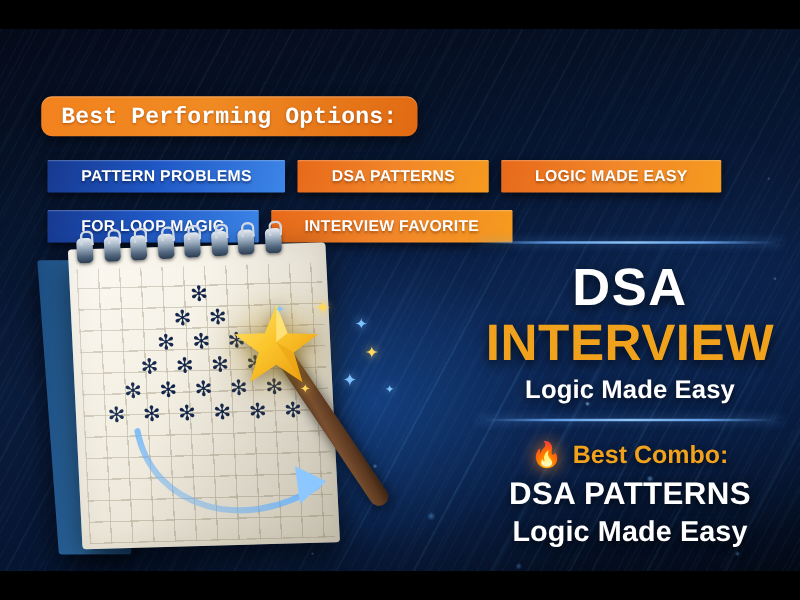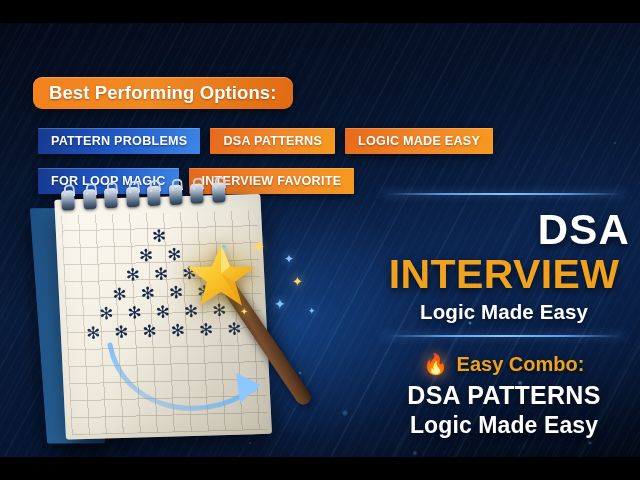--- a/index.html
+++ b/index.html
@@ -39,27 +39,27 @@
       radial-gradient(circle 2px at 250px 420px, rgba(150,205,255,.5), transparent 70%),
       radial-gradient(circle 4px at 415px 430px, rgba(100,170,255,.45), transparent 70%),
       radial-gradient(circle 2px at 40px 120px, rgba(150,200,255,.4), transparent 70%),
       radial-gradient(circle 2px at 615px 120px, rgba(150,200,255,.4), transparent 70%);}
 
   
   .hero-banner{position:absolute;left:33px;top:54px;height:32px;padding:0 16px;display:flex;align-items:center;
     border-radius:9px;background:linear-gradient(100deg,#f2821d 0%,#f08a22 45%,#e06a13 100%);
     box-shadow:0 3px 10px rgba(0,0,0,.5), inset 0 1px 0 rgba(255,255,255,.25);}
   .hero-banner span{color:#fff;font-size:18.5px;font-weight:bold;letter-spacing:.1px;
-    text-shadow:0 1px 2px rgba(120,45,0,.55);white-space:nowrap;}
+    text-shadow:0 1px 2px rgba(120,45,0,.55);white-space:nowrap;font-family:Liberation Mono, monospace;}
 
   
   .tagrow{position:absolute;display:flex;gap:10px;}
   .row1{left:38px;top:105px;}
   .row2{left:38px;top:145px;}
-  .pill{height:26px;padding:0 13px;display:flex;align-items:center;border-radius:1px;
+  .pill{height:26px;padding:0 27px;display:flex;align-items:center;border-radius:1px;
         font-size:12.6px;font-weight:bold;color:#fff;letter-spacing:.25px;white-space:nowrap;
         box-shadow:0 3px 8px rgba(0,0,0,.55), inset 0 1px 0 rgba(255,255,255,.22);}
   .pill.blue{background:linear-gradient(105deg,#17398f 0%,#1f57c4 45%,#3d86e8 100%);
         text-shadow:0 1px 2px rgba(0,20,60,.6);}
   .pill.orange{background:linear-gradient(105deg,#e7691a 0%,#f1862a 50%,#f59a1e 100%);
         text-shadow:0 1px 2px rgba(110,45,0,.55);}
 
   
   #notepad{position:absolute;left:42px;top:168px;width:235px;height:248px;transform:rotate(-4.2deg);}
   .pad-board{position:absolute;left:-4px;top:10px;width:58px;height:236px;
@@ -94,21 +94,21 @@
   .sparkle{position:absolute;color:#ffd85e;line-height:1;text-shadow:0 0 8px rgba(255,215,90,.9);}
   .sparkle.b{color:#7fc4ff;text-shadow:0 0 8px rgba(120,190,255,.95);}
   .swoosh{position:absolute;left:-92px;top:66px;width:200px;height:120px;}
 
   
   #right{position:absolute;left:378px;top:140px;width:252px;text-align:center;}
   .divider{height:2px;margin:0 4px;border-radius:2px;
      background:linear-gradient(90deg,rgba(60,120,210,0) 0%,rgba(110,175,255,.85) 25%,rgba(150,205,255,.95) 50%,rgba(110,175,255,.85) 75%,rgba(60,120,210,0) 100%);
      box-shadow:0 0 8px rgba(100,175,255,.5);}
   .t-dsa{margin-top:14px;color:#ffffff;font-size:42px;font-weight:bold;letter-spacing:1.2px;line-height:1;
-     text-shadow:0 3px 9px rgba(0,0,0,.7);text-align:right;}
+     text-shadow:0 3px 9px rgba(0,0,0,.7);}
   .t-patterns{margin-top:3px;color:#f0a21c;font-size:41px;font-weight:bold;letter-spacing:.4px;line-height:1;
      text-shadow:0 3px 9px rgba(0,0,0,.72);}
   .t-logic{margin-top:7px;color:#ffffff;font-size:20.5px;font-weight:bold;letter-spacing:.1px;line-height:1;
      text-shadow:0 2px 7px rgba(0,0,0,.7);}
   .combo-row{margin-top:16px;display:flex;align-items:center;justify-content:center;gap:8px;}
   .flame{font-size:20px;line-height:1;filter:drop-shadow(0 0 7px rgba(255,140,30,.85));}
   .combo-label{color:#f0a21c;font-size:20px;font-weight:bold;text-shadow:0 2px 6px rgba(0,0,0,.7);}
   .c-dsa{margin-top:7px;color:#fff;font-size:25px;font-weight:bold;letter-spacing:.3px;line-height:1;
      text-shadow:0 2px 8px rgba(0,0,0,.72);}
   .c-logic{margin-top:6px;color:#fff;font-size:23px;font-weight:bold;letter-spacing:.1px;line-height:1;
@@ -237,21 +237,21 @@
     <div id="right">
       <div style="height:32px"></div>
       <div class="t-dsa">DSA</div>
       <div class="t-patterns">INTERVIEW</div>
       <div class="t-logic">Logic Made Easy</div>
       <div style="height:12px"></div>
       <div class="divider"></div>
 
       <div class="combo-row">
         <span class="flame">🔥</span>
-        <span class="combo-label">Easy Combo:</span>
+        <span class="combo-label">Best Combo:</span>
       </div>
       <div class="c-dsa">DSA PATTERNS</div>
       <div class="c-logic">Logic Made Easy</div>
     </div>
 
   </div>
 
   <div class="letterbox lb-top"></div>
   <div class="letterbox lb-bot"></div>
 </div>

